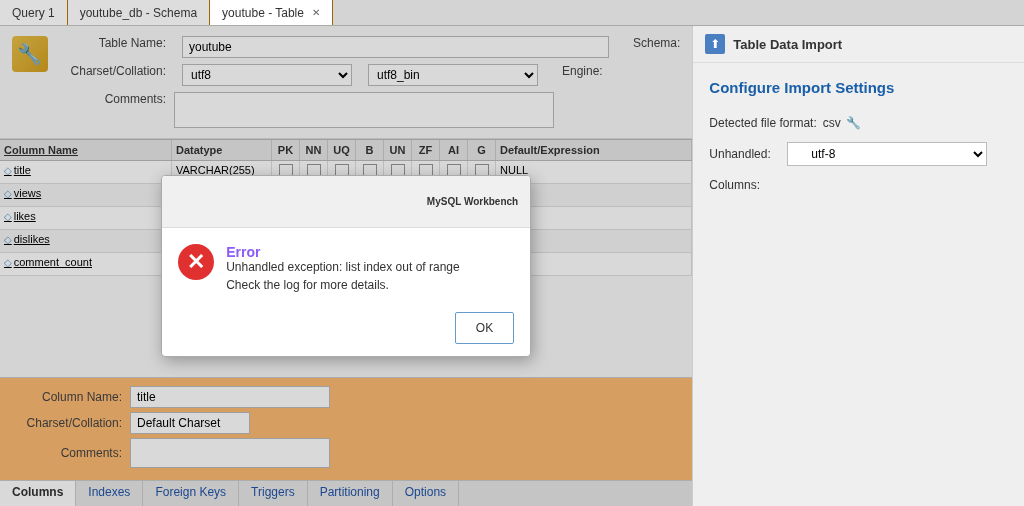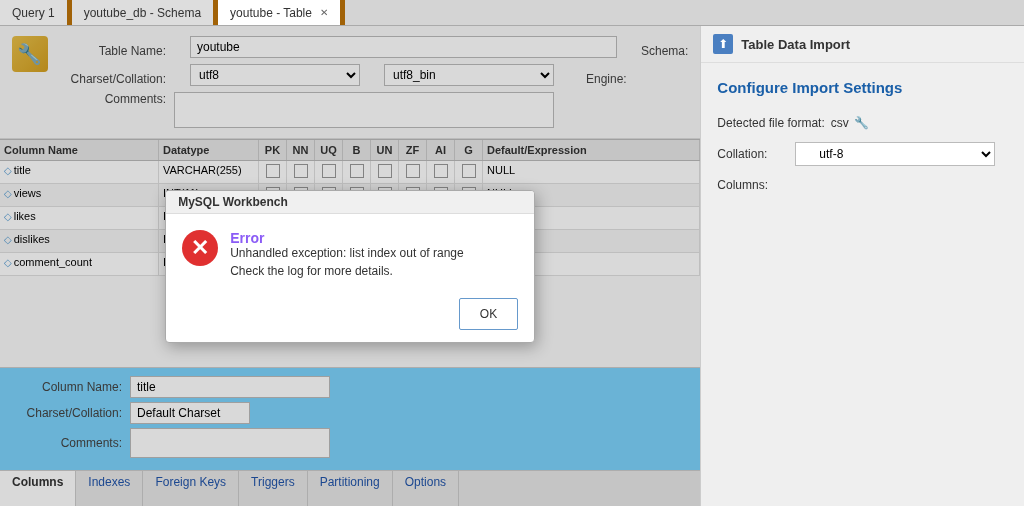--- a/index.html
+++ b/index.html
@@ -11,21 +11,21 @@
       background: #d4d4d4;
       border-bottom: 1px solid #aaa;
       height: 26px;
     }
     .tab {
       display: flex;
       align-items: center;
       padding: 0 12px;
       height: 100%;
       background: #ddd;
-      border-right: 5px solid #a16207;
+      border-right: 1px solid #a16207;
       color: #333;
       cursor: pointer;
       font-size: 12px;
       gap: 4px;
     }
     .tab.active {
       background: #fff;
       border-bottom: none;
       font-weight: 500;
     }
@@ -53,23 +53,23 @@
     }
 
     
     .table-info {
       padding: 10px 12px;
       background: #f9f9f9;
       border-bottom: 1px solid #ddd;
     }
     .info-row {
       display: flex;
-      align-items: flex-end;
+      align-items: flex-start;
       margin-bottom: 6px;
-      gap: 24px;
+      gap: 16px;
     }
     .info-label {
       color: #444;
       width: 110px;
       text-align: right;
       font-size: 12px;
     }
     .info-input {
       border: 1px solid #bbb;
       padding: 2px 6px;
@@ -79,21 +79,21 @@
     }
     .info-input.wide { width: 427px; }
     .info-select {
       border: 1px solid #bbb;
       padding: 2px 4px;
       font-size: 12px;
       background: #fff;
       height: 22px;
       width: 170px;
     }
-    .schema-label { color: #444; font-size: 12px; }
+    .schema-label { color: #444; font-size: 12px; margin-left: 8px; }
     .engine-label { color: #444; font-size: 12px; margin-left: 8px; }
     .icon-gear {
       width: 36px;
       height: 36px;
       background: linear-gradient(135deg, #e8c04a, #d4a020);
       border-radius: 4px;
       display: flex;
       align-items: center;
       justify-content: center;
       font-size: 20px;
@@ -129,21 +129,21 @@
       font-weight: 600;
     }
     .grid-header .col { padding: 4px 4px; border-right: 1px solid #ccc; }
     .grid-row {
       display: flex;
       border-bottom: 1px solid #e0e0e0;
       background: #fff;
     }
     .grid-row:nth-child(even) { background: #f5f5f5; }
     .grid-row .col { padding: 3px 4px; border-right: 1px solid #e0e0e0; font-size: 11px; }
-    .col-name { width: 159px; }
+    .col-name { width: 172px; text-decoration: underline; }
     .col-dtype { width: 100px; }
     .col-pk { width: 28px; text-align: center; }
     .col-nn { width: 28px; text-align: center; }
     .col-uq { width: 28px; text-align: center; }
     .col-b  { width: 28px; text-align: center; }
     .col-un { width: 28px; text-align: center; }
     .col-zf { width: 28px; text-align: center; }
     .col-ai { width: 28px; text-align: center; }
     .col-g  { width: 28px; text-align: center; }
     .col-def { flex: 1; }
@@ -152,37 +152,37 @@
     .checkbox-cell {
       width: 14px;
       height: 14px;
       border: 1px solid #999;
       background: #fff;
       display: inline-block;
     }
 
     
     .column-detail {
-      background: #7dd3fc;
+      background: #fdba74;
       border-top: 1px solid #ccc;
       padding: 8px 12px;
     }
     .detail-row {
       display: flex;
       align-items: center;
       margin-bottom: 4px;
       gap: 8px;
     }
 
     
     .bottom-tabs {
       display: flex;
       background: #e8e8e8;
       border-top: 1px solid #ccc;
-      height: 36px;
+      height: 26px;
     }
     .bottom-tab {
       padding: 4px 12px;
       font-size: 12px;
       color: #2255aa;
       cursor: pointer;
       border-right: 1px solid #ccc;
     }
     .bottom-tab.active { background: #fff; color: #333; font-weight: 600; }
 
@@ -266,25 +266,26 @@
     .dialog {
       background: #fff;
       border: 1px solid #aaa;
       box-shadow: 2px 4px 16px rgba(0,0,0,0.3);
       width: 370px;
       border-radius: 4px;
       overflow: hidden;
     }
     .dialog-titlebar {
       background: #f0f0f0;
-      padding: 4px 12px;
-      font-size: 12px;
+      padding: 20px 12px;
+      font-size: 10px;
       font-weight: 600;
       color: #333;
       border-bottom: 1px solid #ddd;
+      text-align: right;
     }
     .dialog-body {
       padding: 16px 16px 12px 16px;
       display: flex;
       gap: 12px;
     }
     .error-icon {
       width: 36px;
       height: 36px;
       border-radius: 50%;
@@ -508,21 +509,21 @@
       <span class="right-panel-title">Table Data Import</span>
     </div>
     <div class="right-panel-body">
       <div class="configure-title">Configure Import Settings</div>
       <div class="detected-format">
         <span>Detected file format:</span>
         <span>csv</span>
         <span class="wrench-icon">🔧</span>
       </div>
       <div class="encoding-row">
-        <span class="encoding-label">Collation:</span>
+        <span class="encoding-label">Unhandled:</span>
         <select class="encoding-select">
           <option>utf-8</option>
           <option>utf-16</option>
           <option>latin1</option>
         </select>
       </div>
       <div class="columns-label">Columns:</div>
     </div>
   </div>
 

